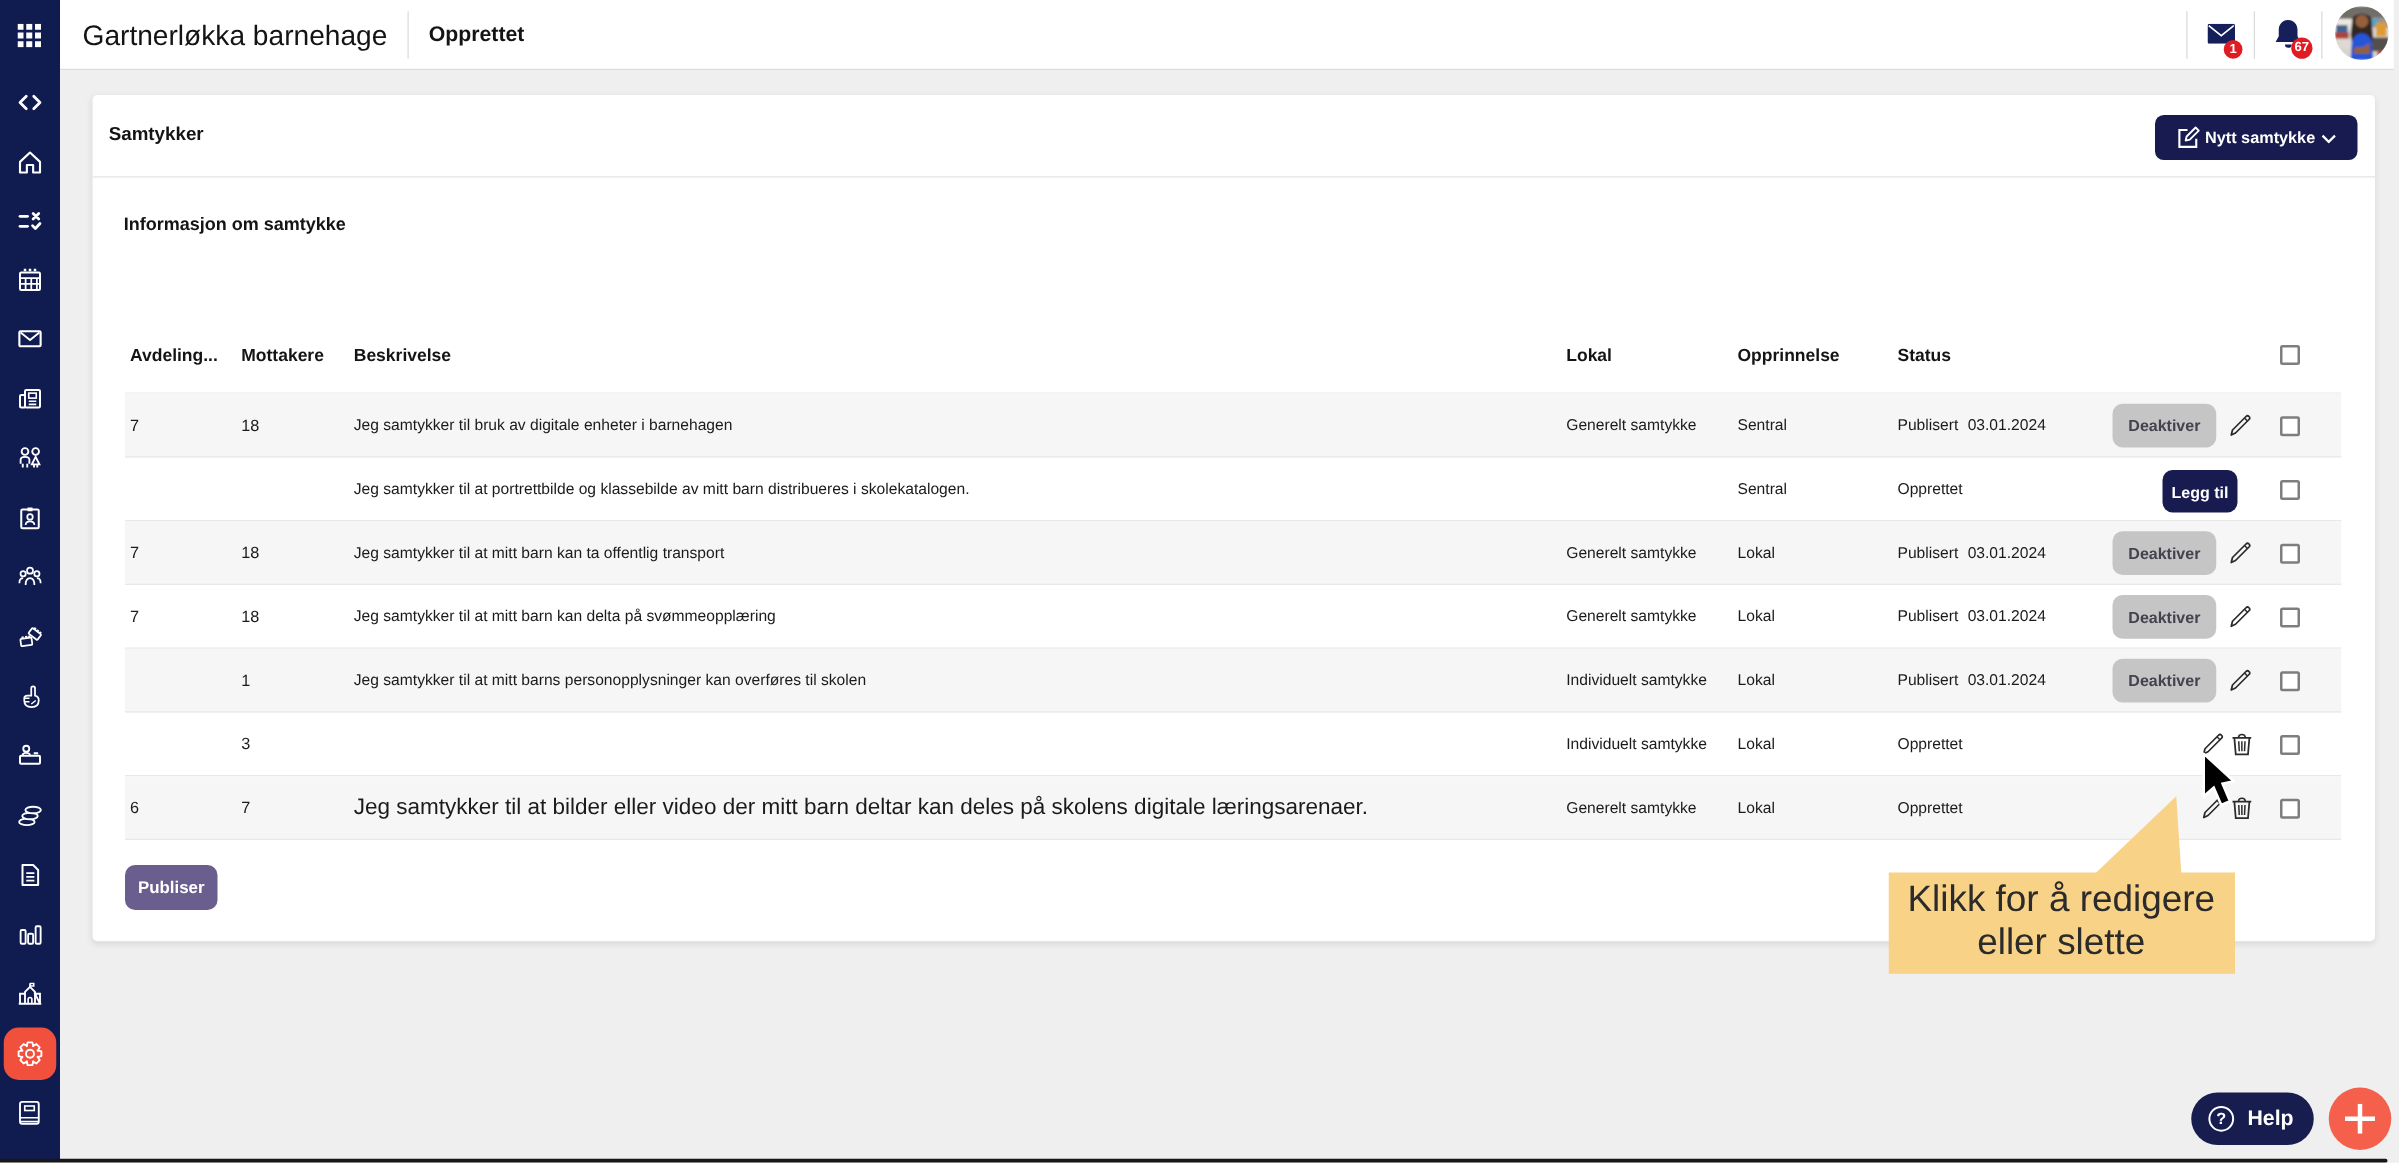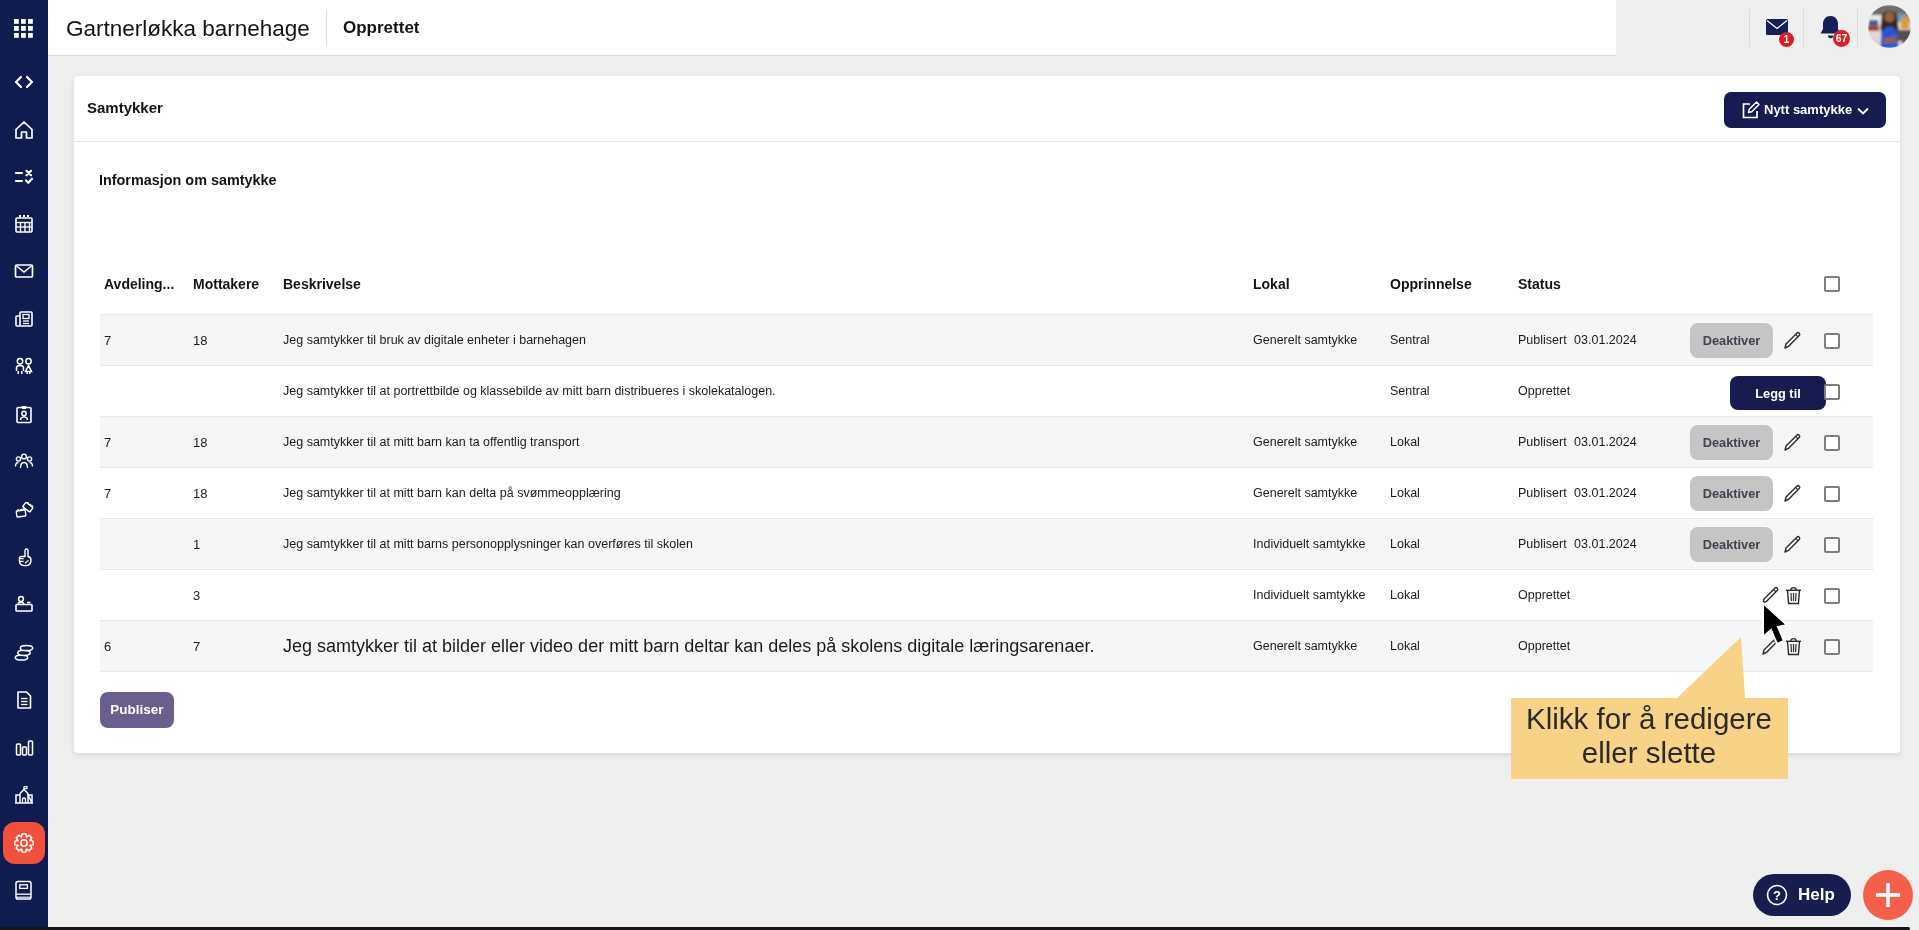--- a/index.html
+++ b/index.html
@@ -1,18 +1,18 @@
 <!DOCTYPE html>
 <html><head>
 <meta charset="utf-8">
 <style>
 * { margin:0; padding:0; box-sizing:border-box; }
 html,body { width:1919px; height:930px; overflow:hidden; font-family:"Liberation Sans", sans-serif; background:#efeff0; }
 #sidebar { position:absolute; left:0; top:0; width:48px; height:928px; background:#101c50; z-index:5; }
-#topbar { position:absolute; left:48px; top:0; width:1568px; height:56px; background:#fff; border-bottom:1px solid #dcdcdc; z-index:4;text-decoration:underline; }
+#topbar { position:absolute; left:48px; top:0; width:1867px; height:56px; background:#fff; border-bottom:1px solid #dcdcdc; z-index:4;text-decoration:underline; }
 .vdiv { position:absolute; width:1px; background:#dcdcdc; }
 #card { position:absolute; left:74px; top:76px; width:1826px; height:677px; background:#fff; border-radius:4px; box-shadow:0 2px 6px rgba(0,0,0,0.10); z-index:1; }
 .row { position:absolute; left:26px; width:1773px; height:51px; }
 .gray { background:#f6f6f6; }
 .rborder { border-bottom:1px solid #e8e8e8; }
 .cell { position:absolute; font-size:13px; color:#1b1b1b; top:50%; transform:translateY(-50%); white-space:nowrap; }
 .btn-deak { position:absolute; left:1590px; top:8px; width:83px; height:35px; background:#c5c5c6; border-radius:8px; color:#43434f; font-weight:bold; font-size:12.8px; text-align:center; line-height:35px; }
 .chk { position:absolute; left:1724px; top:18px; width:16px; height:16px; border:2px solid #7e7e7e; border-radius:2px; background:#fff; }
 .penc { position:absolute; left:1683px; top:16px; }
 .penc2 { position:absolute; left:1661px; top:16px; }
@@ -240,21 +240,21 @@
         <div class="penc"><svg width="19" height="19" viewBox="0 0 19 19">
             <path d="M2 17 L3 13 L13.8 2.2 Q15 1 16.2 2.2 Q17.4 3.4 16.2 4.6 L5.4 15.4 Z" fill="none" stroke="#2b2b2b" stroke-width="1.4" stroke-linejoin="round"></path>
             <line x1="12.6" y1="3.4" x2="15" y2="5.8" stroke="#2b2b2b" stroke-width="1.2"></line>
           </svg></div>
         <div class="chk"></div>
       </div>
       <div class="row  rborder" style="top:290px;">
         <span class="cell" style="left:183px;font-size:12.5px;">Jeg samtykker til at portrettbilde og klassebilde av mitt barn distribueres i skolekatalogen.</span>
         <span class="cell" style="left:1290px;font-size:12.5px;">Sentral</span>
         <span class="cell" style="left:1418px;font-size:12.5px;">Opprettet</span>
-        <div style="position:absolute;left:1630px;top:10px;width:96px;height:34px;background:#181b50;border-radius:8px;color:#fff;font-weight:bold;font-size:12.8px;text-align:center;line-height:35px;">Legg til</div>
+        <div style="position:absolute;left:1630px;top:10px;width:60px;height:34px;background:#181b50;border-radius:8px;color:#fff;font-weight:bold;font-size:12.8px;text-align:center;line-height:35px;">Legg til</div>
         <div class="chk"></div>
       </div>
       <div class="row gray rborder" style="top:341px;">
         <span class="cell" style="left:4px;">7</span>
         <span class="cell" style="left:93px;">18</span>
         <span class="cell" style="left:183px;font-size:12.5px;">Jeg samtykker til at mitt barn kan ta offentlig transport</span>
         <span class="cell" style="left:1153px;font-size:12.5px;">Generelt samtykke</span>
         <span class="cell" style="left:1290px;font-size:12.5px;">Lokal</span>
         <span class="cell" style="left:1418px;font-size:12.5px;">Publisert <span style="margin-left:4px;">03.01.2024</span></span>
         <div class="btn-deak">Deaktiver</div>

